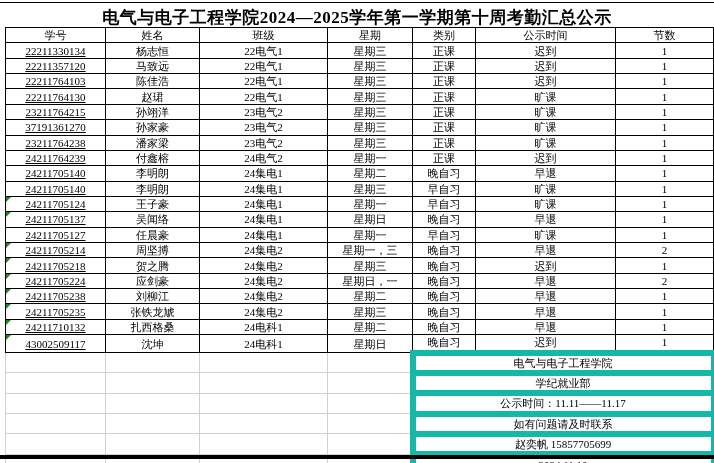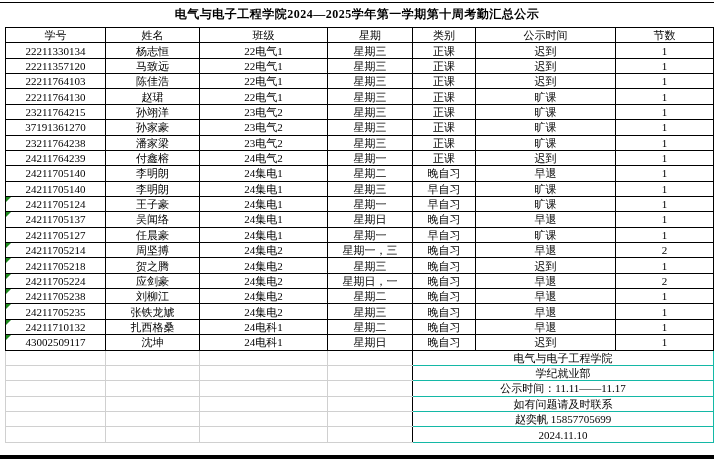--- a/index.html
+++ b/index.html
@@ -4,40 +4,40 @@
 <style>
   html,body{margin:0;padding:0;background:#e8e8e8;}
   .page{
     position:relative;width:714px;height:463px;background:#ffffff;
     font-family:"Liberation Serif","DejaVu Serif",serif;color:#000;
     overflow:hidden;
   }
   .topline{position:absolute;top:2px;left:0;width:714px;height:1px;background:#000;}
   .title{
     position:absolute;top:6px;left:0;width:714px;text-align:center;
-    font-weight:bold;font-size:12px;letter-spacing:.5px;white-space:nowrap;
+    font-weight:bold;font-size:17px;letter-spacing:.5px;white-space:nowrap;
   }
   table.grid{
     position:absolute;top:27px;left:5px;width:708px;
     border-collapse:collapse;table-layout:fixed;font-size:11px;
   }
   th,td{
     border:1px solid #000;padding:0;margin:0;text-align:center;
     vertical-align:middle;font-weight:normal;height:14.36px;line-height:14px;
     white-space:nowrap;overflow:hidden;
   }
-  td.idcell{position:relative;}
+  td.idcell{position:relative;text-decoration:underline;}
   .flag{
     display:none;position:absolute;top:0;left:0;width:0;height:0;
     border-top:5px solid var(--flag-green,#1e8a1e);border-right:5px solid transparent;
   }
   tr.flagged .flag{display:block;}
   td.empty{border:1px solid #d0d0d0;}
   tr.footer-row td.empty:nth-child(4){border-right-color:#000;}
-  td.footer-cell{border:1px solid #14b8a6;}
+  td.footer-cell{border:6px solid #14b8a6;}
   .bottomline{position:absolute;top:455px;left:0;width:714px;height:4px;background:#000;}
 </style>
 </head>
 <body>
 
 <div class="page" style="--flag-green: #1e8a1e; background: rgb(255, 255, 255);">
   <div class="topline"></div>
   <div class="title">电气与电子工程学院2024—2025学年第一学期第十周考勤汇总公示</div>
 
   <table class="grid">

